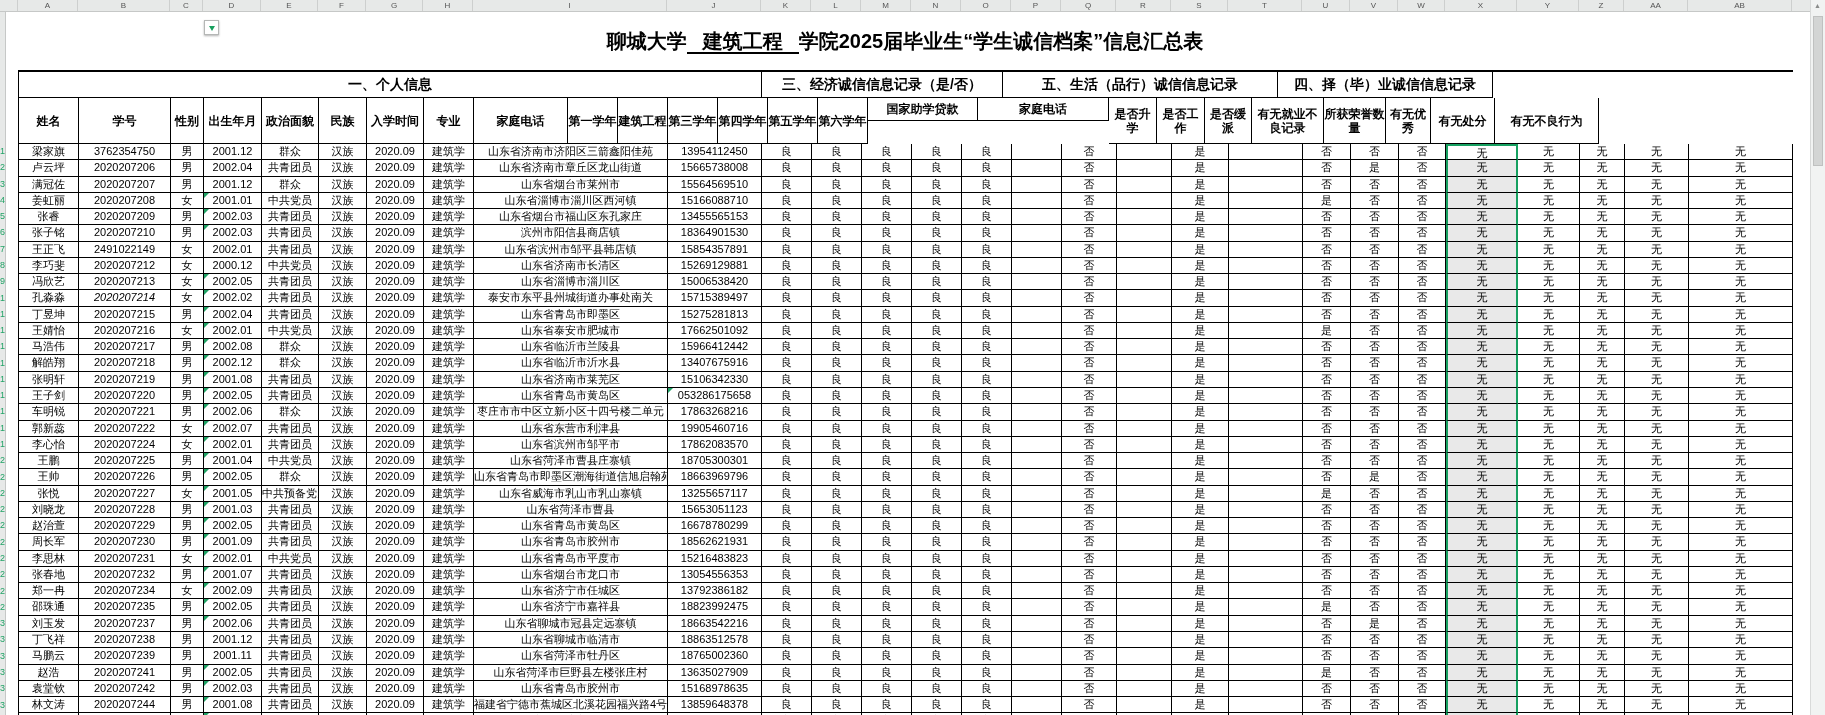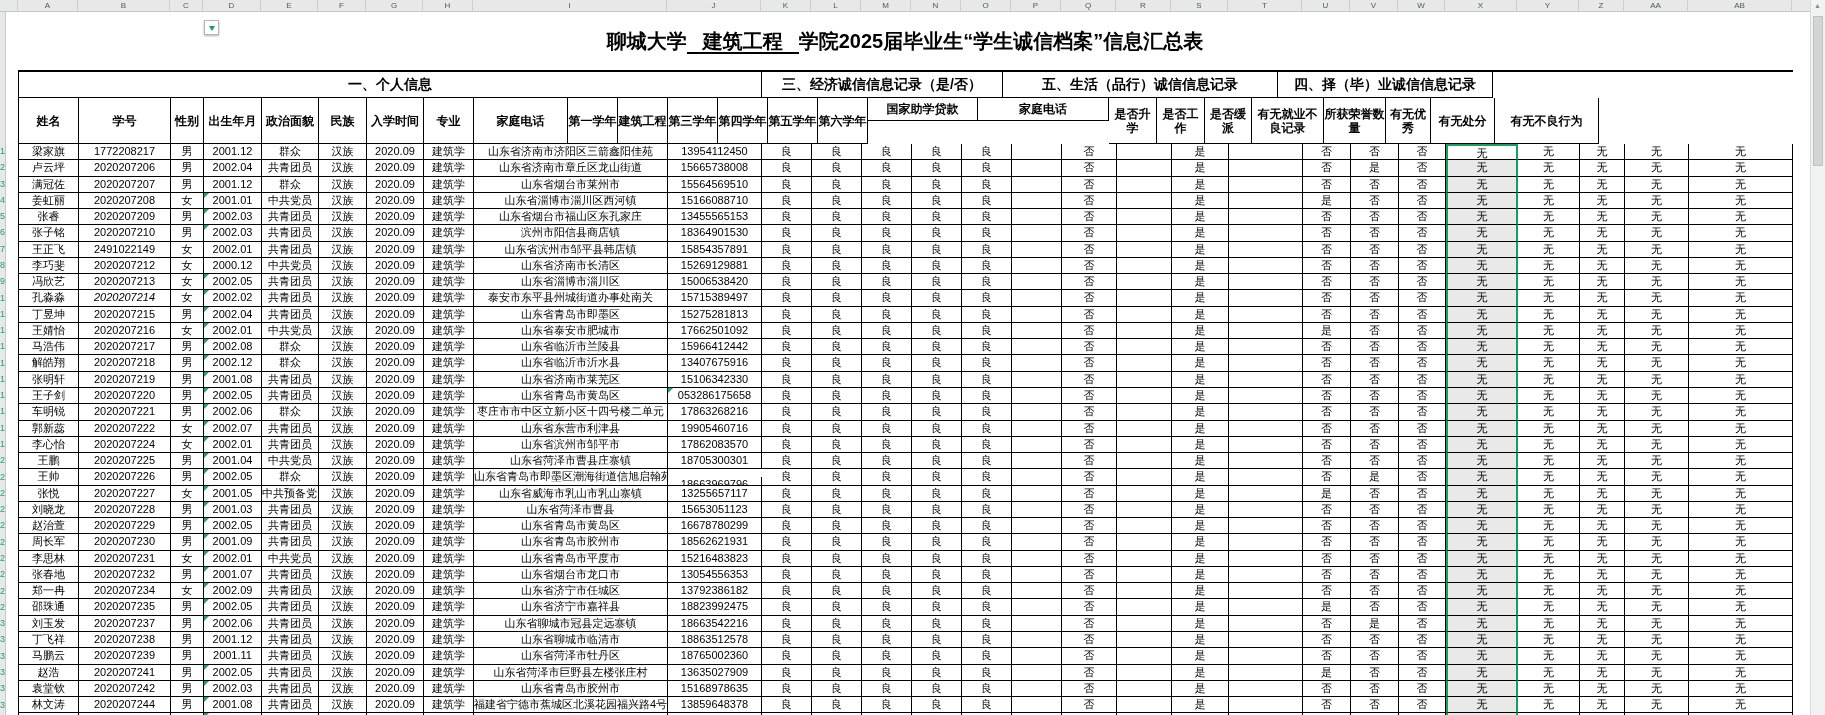--- a/index.html
+++ b/index.html
@@ -170,21 +170,21 @@
         <div class="hcell" style="width: 72px;">有无就业不良记录</div>
         <div class="hcell" style="width: 62px;">所获荣誉数量</div>
         <div class="hcell" style="width: 45px;">有无优秀</div>
         <div class="hcell" style="width: 64px;">有无处分</div>
         <div class="hcell" style="width: 104px;">有无不良行为</div>
       </div>
     </div>
   <div>
       <div class="row">
         <div class="cell" style="width: 60px;">梁家旗</div>
-        <div class="cell" style="width: 92px;">1772208217</div>
+        <div class="cell" style="width: 92px;">3762354750</div>
         <div class="cell" style="width: 33px;">男</div>
         <div class="cell" style="width: 58px;">2001.12</div>
         <div class="cell" style="width: 57px;">群众</div>
         <div class="cell" style="width: 48px;">汉族</div>
         <div class="cell" style="width: 57px;">2020.09</div>
         <div class="cell" style="width: 50px;">建筑学</div>
         <div class="cell" style="width: 194px;">山东省济南市济阳区三箭鑫阳佳苑</div>
         <div class="cell" style="width: 94px;">13954112450</div>
         <div class="cell" style="width: 50px;">良</div>
         <div class="cell" style="width: 50px;">良</div>
@@ -778,21 +778,21 @@
       <div class="row">
         <div class="cell" style="width: 60px;">王帅</div>
         <div class="cell" style="width: 92px;">2020207226</div>
         <div class="cell" style="width: 33px;">男</div>
         <div class="cell tri" style="width: 58px;">2002.05</div>
         <div class="cell" style="width: 57px;">群众</div>
         <div class="cell" style="width: 48px;">汉族</div>
         <div class="cell" style="width: 57px;">2020.09</div>
         <div class="cell" style="width: 50px;">建筑学</div>
         <div class="cell" style="width: 194px;">山东省青岛市即墨区潮海街道信旭启翰苑</div>
-        <div class="cell" style="width: 94px; margin-top: 8px;">18663969796</div>
+        <div class="cell" style="width: 94px;">18663969796</div>
         <div class="cell" style="width: 50px;">良</div>
         <div class="cell" style="width: 50px;">良</div>
         <div class="cell" style="width: 50px;">良</div>
         <div class="cell" style="width: 50px;">良</div>
         <div class="cell" style="width: 50px;">良</div>
         <div class="cell" style="width: 50px;"></div>
         <div class="cell" style="width: 55px;">否</div>
         <div class="cell" style="width: 55px;"></div>
         <div class="cell" style="width: 57px;">是</div>
         <div class="cell" style="width: 74px;"></div>

